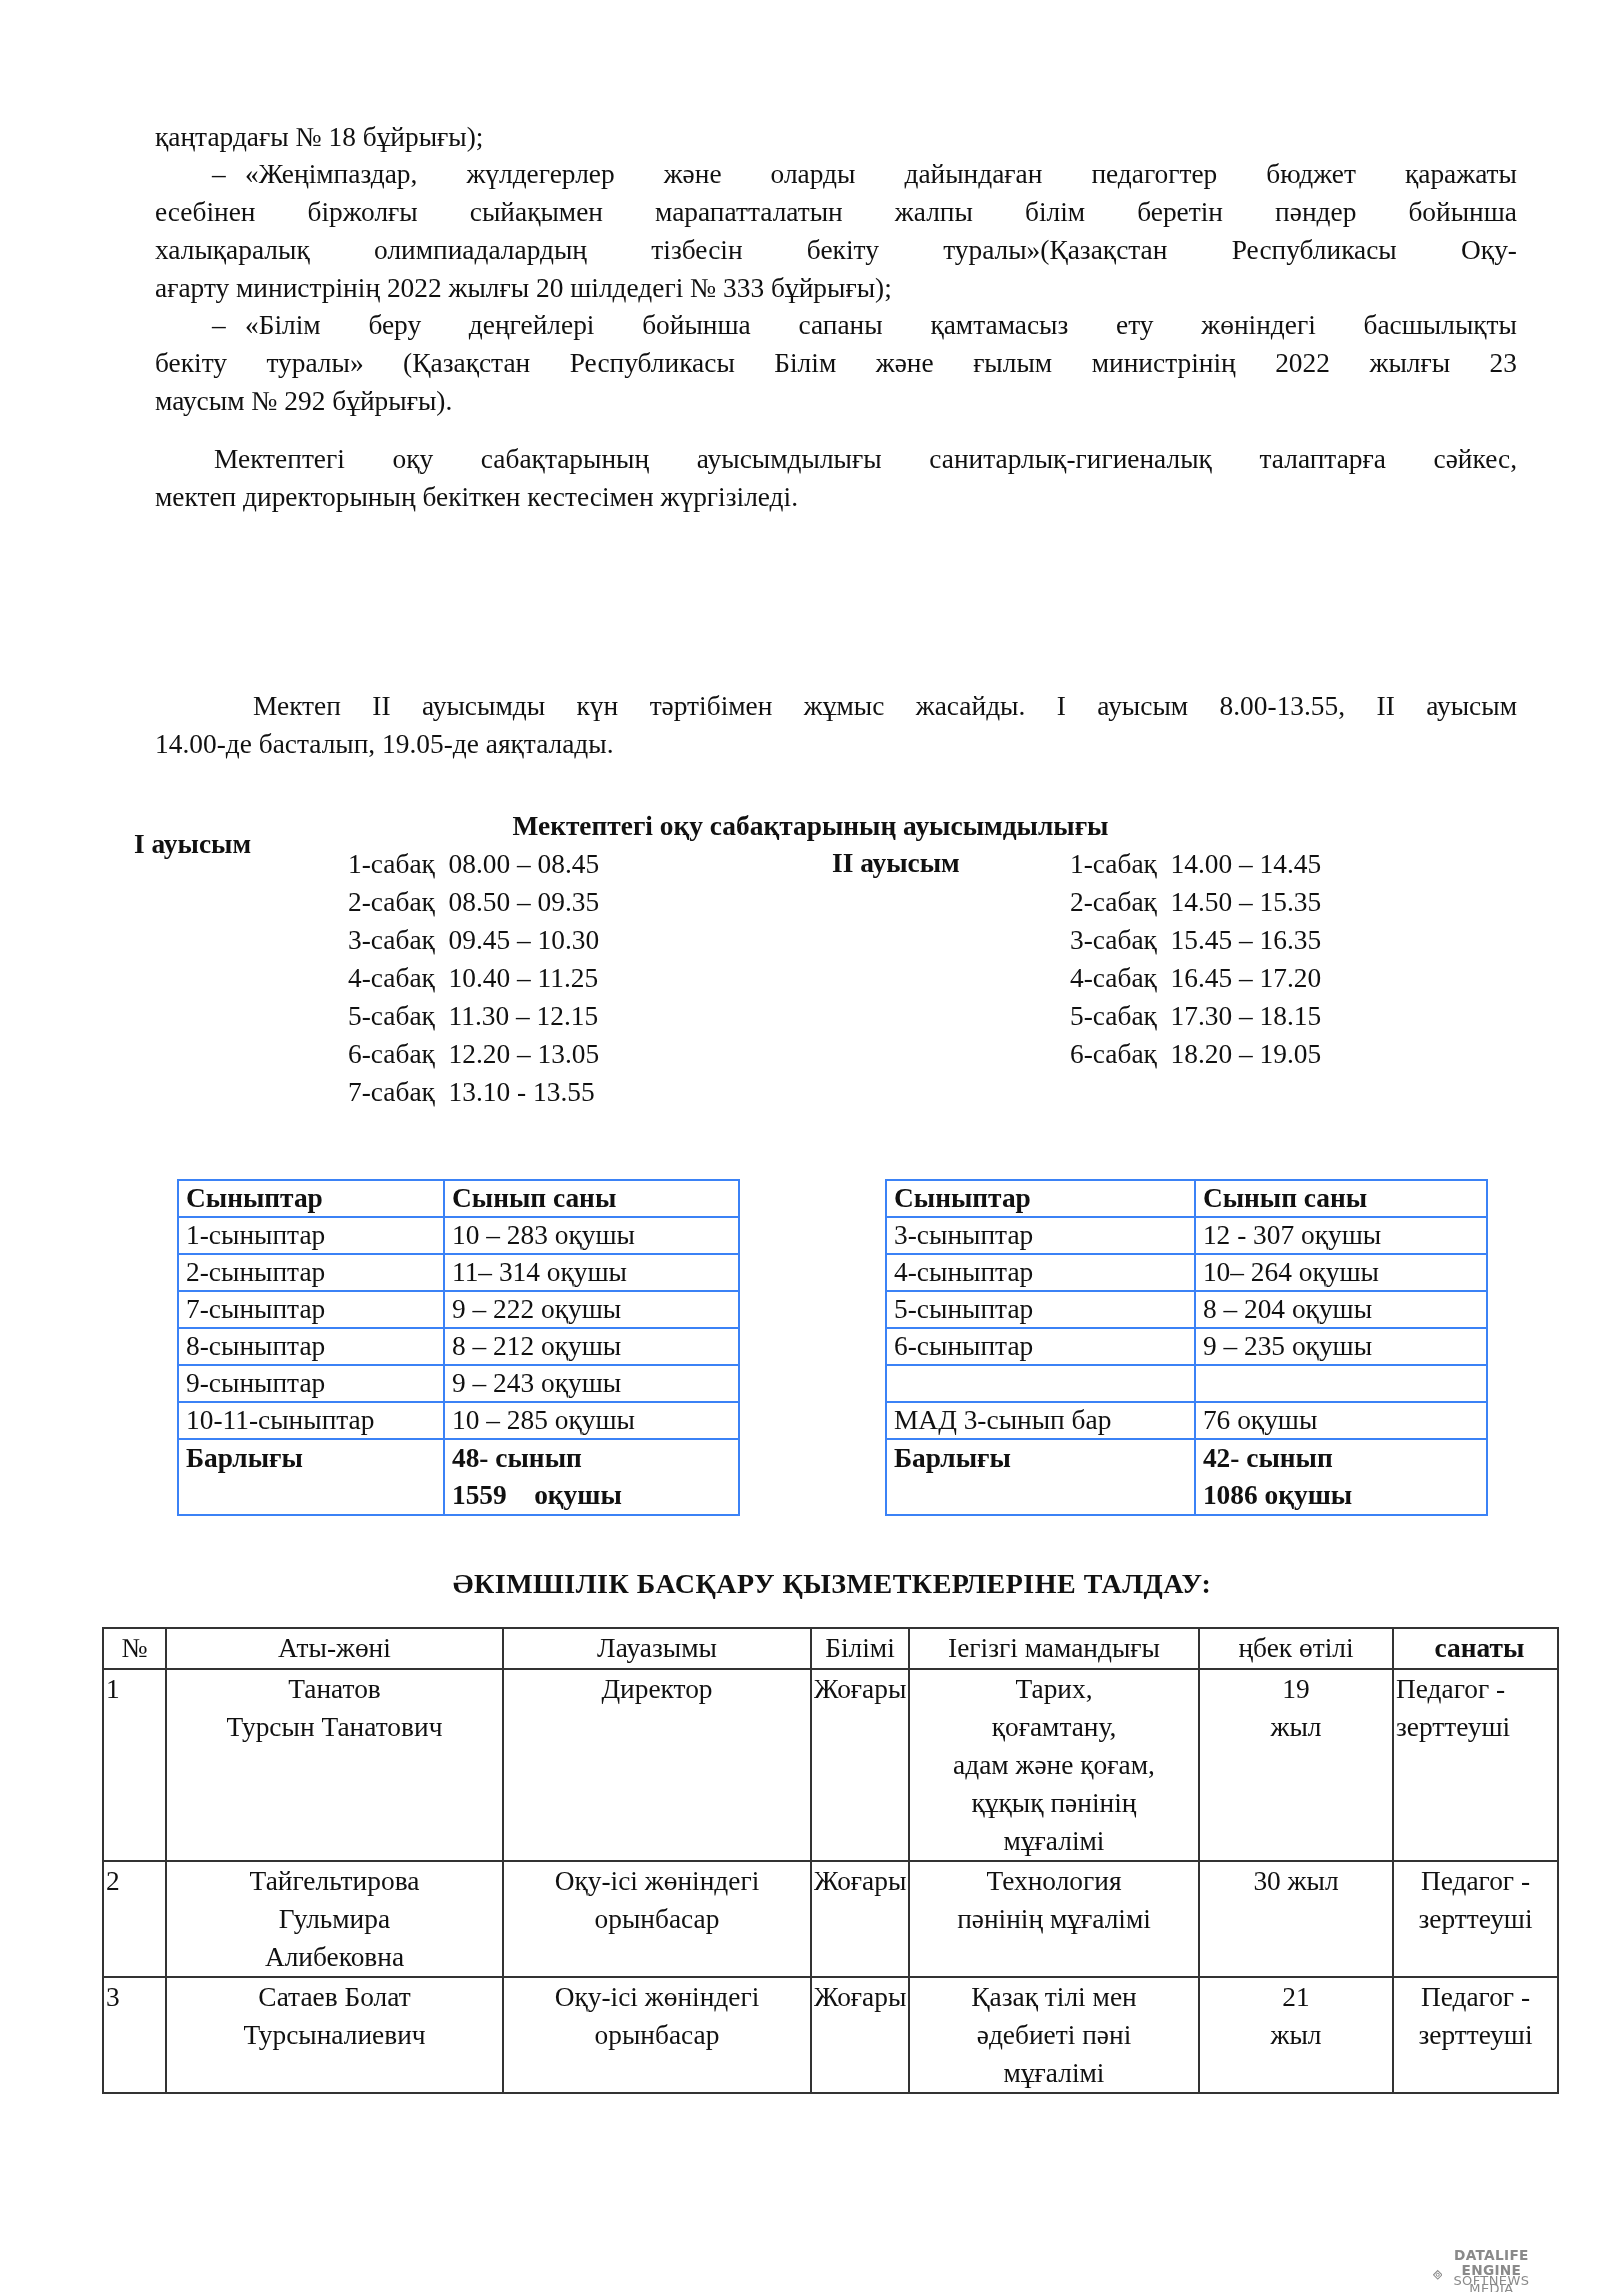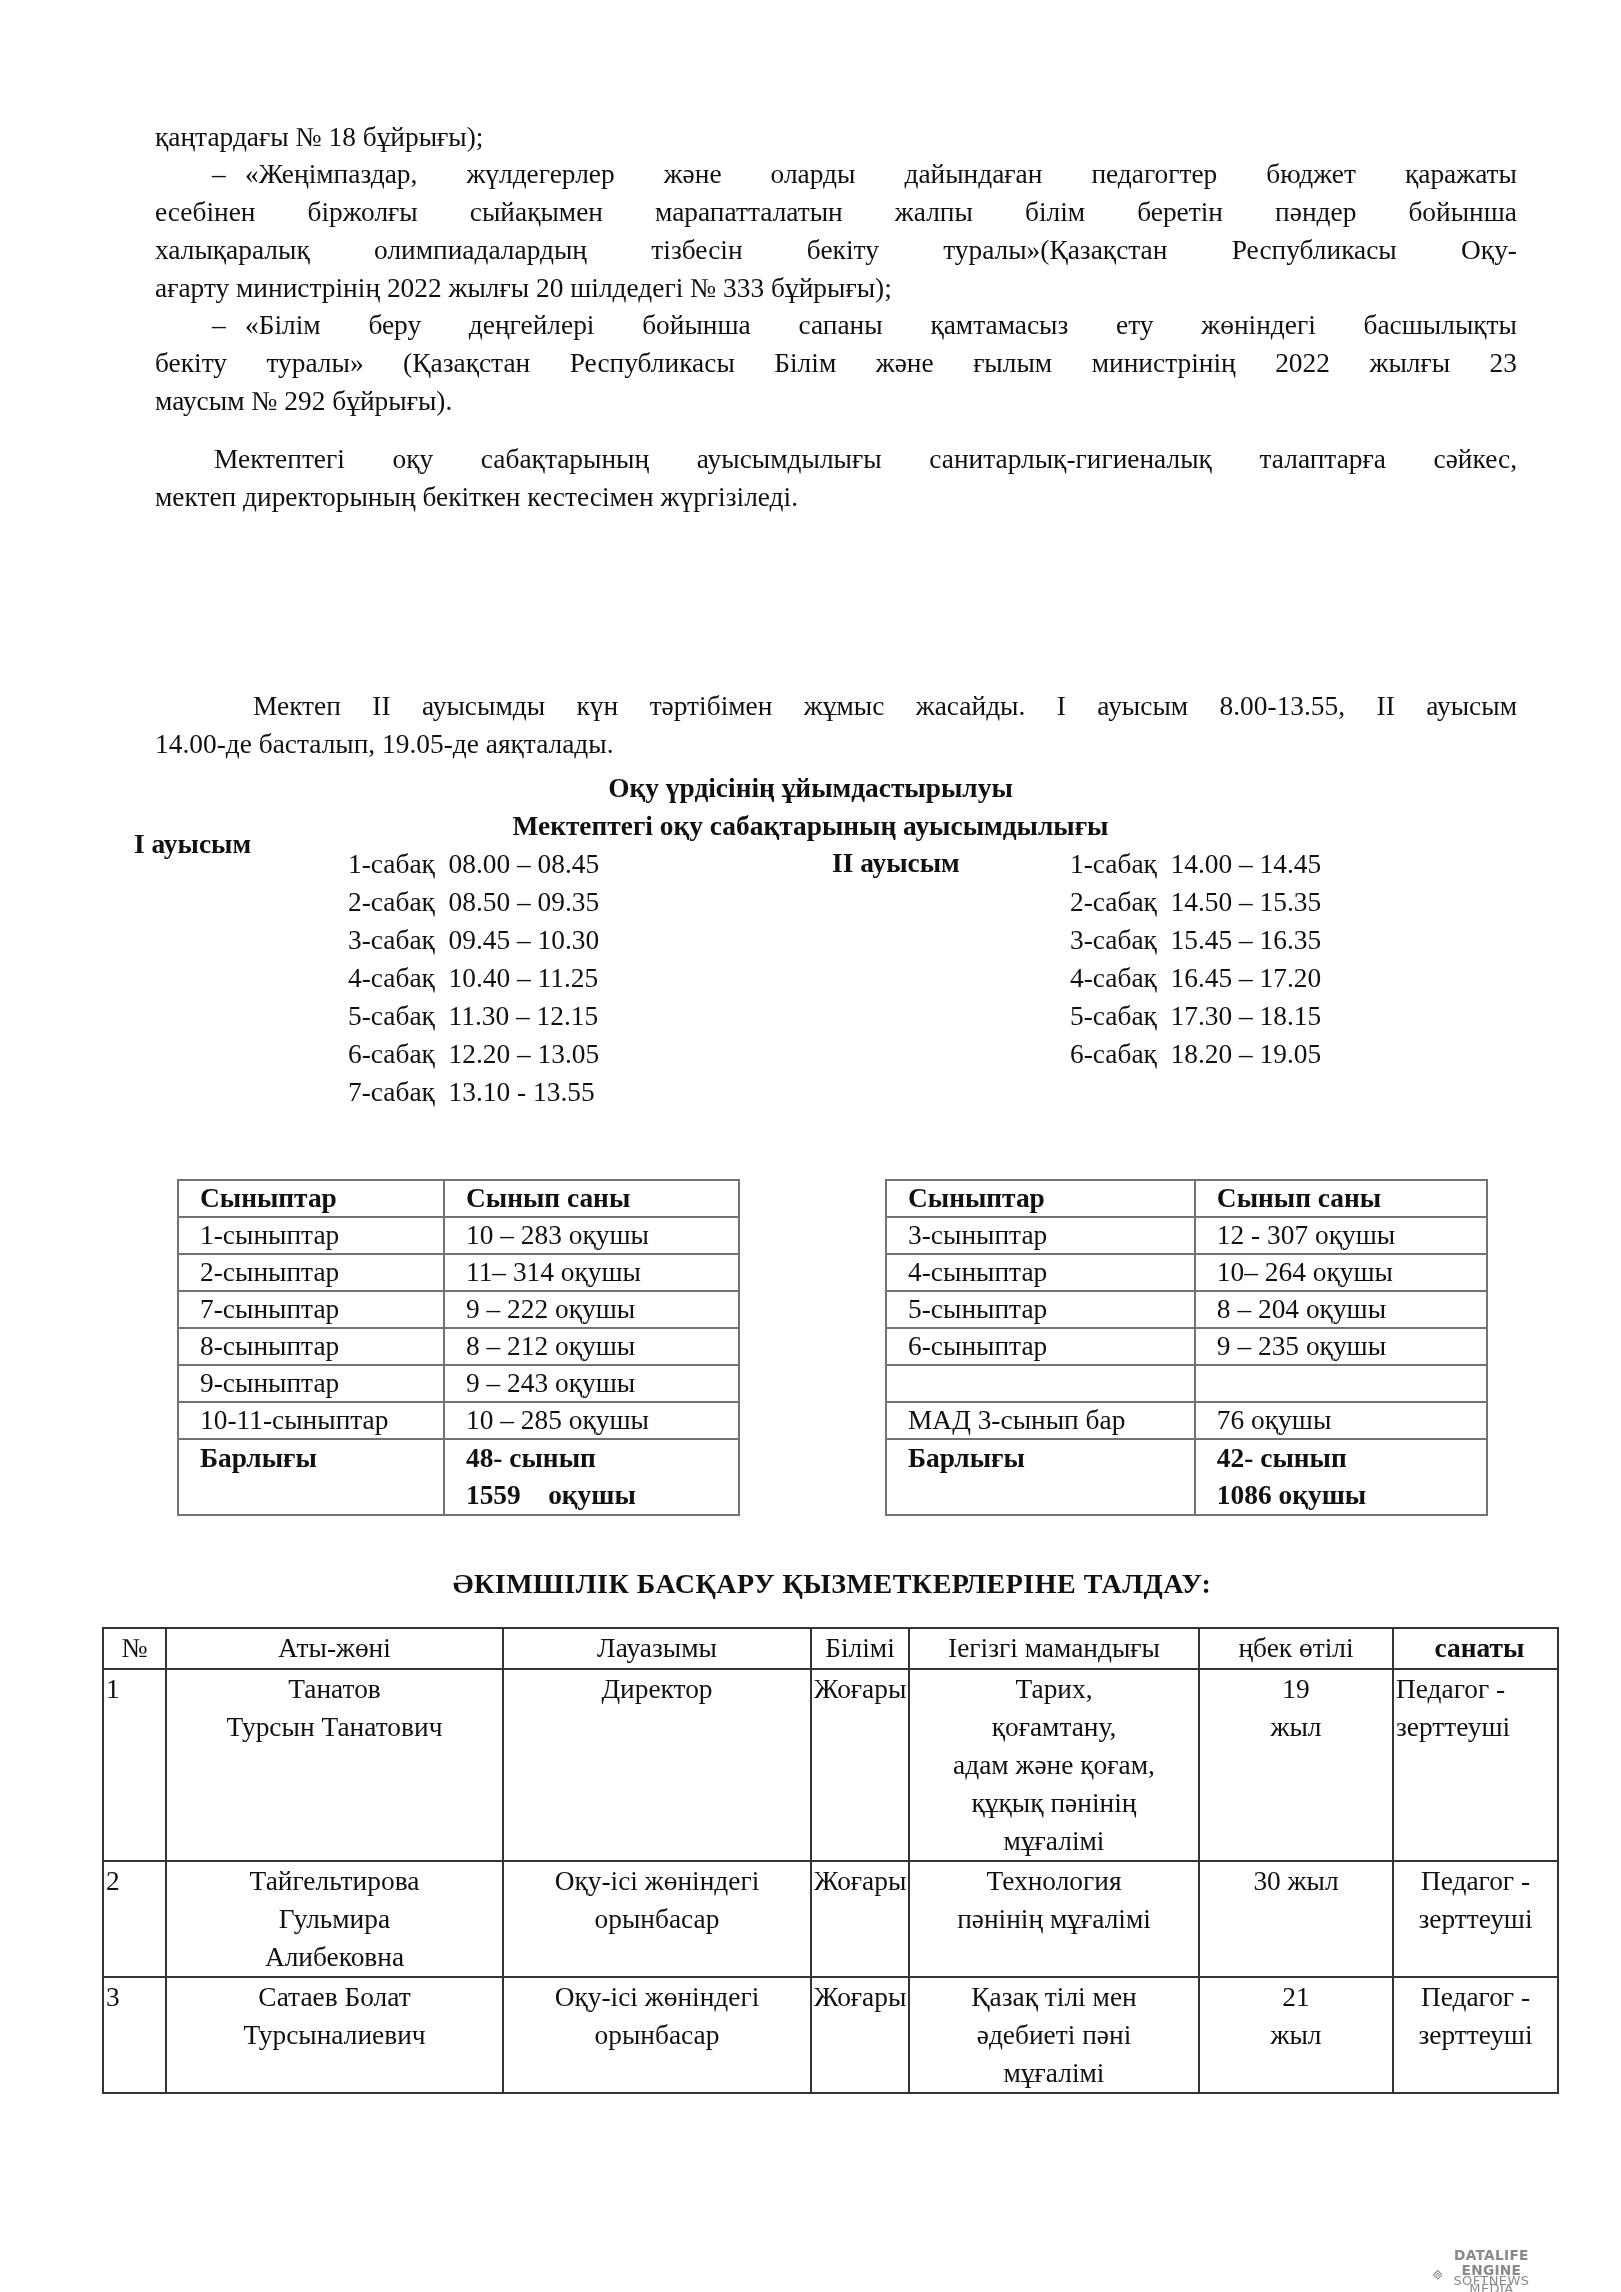--- a/index.html
+++ b/index.html
@@ -22,21 +22,21 @@
       position: absolute; left: 0; width: 1621px; text-align: center;
       font-size: 27.4px; font-weight: bold; line-height: 37px; margin: 0;
     }
     .shift-label { position: absolute; font-size: 27.4px; font-weight: bold; line-height: 37px; }
     .sched { position: absolute; font-size: 27.4px; line-height: 38px; }
     .sched .row { white-space: pre; }
     table.cls {
       position: absolute; border-collapse: collapse; font-size: 27.4px;
     }
     table.cls td {
-      border: 2px solid #737373; padding: 0 21px; height: 35px; line-height: 35px;
+      border: 2px solid #3b82f6; padding: 0 7px; height: 35px; line-height: 35px;
       vertical-align: top;
     }
     table.cls td.tot { line-height: 37px; height: 74px; }
     .h2 {
       position: absolute; left: 0; width: 1621px; text-align: center;
       font-size: 27.4px; font-weight: bold; letter-spacing: 0.5px; margin: 0;
     }
     table.adm {
       position: absolute; left: 102px; top: 1627px; width: 1455px;
       border-collapse: collapse; font-size: 27.4px; table-layout: fixed;
@@ -83,21 +83,20 @@
   <p class="p" style="top:420px; width:1362px;margin-top:20px;">
     <span class="line" style="padding-left:59px;">Мектептегі оқу сабақтарының ауысымдылығы  санитарлық-гигиеналық  талаптарға    сәйкес,</span>
     <span class="line last">мектеп директорының бекіткен кестесімен  жүргізіледі.</span>
   </p>
 
   <p class="p" style="top:655px;margin-top:32px;">
     <span class="line" style="padding-left:98px;">Мектеп   II ауысымды күн тәртібімен жұмыс жасайды. I ауысым 8.00-13.55, II ауысым</span>
     <span class="line last">14.00-де басталып, 19.05-де  аяқталады.</span>
   </p>
 
-  <p class="center-title" style="top:770px;">Оқу үрдісінің ұйымдастырылуы</p>
   <p class="center-title" style="top:808px;">Мектептегі оқу сабақтарының ауысымдылығы</p>
 
   <div class="shift-label" style="left:134px; top:826px;">I ауысым</div>
   <div class="sched" style="left:348px; top:845px;">
     <div class="row"><span>1-сабақ</span>  <span>08.00 – 08.45</span></div>
     <div class="row"><span>2-сабақ</span>  <span>08.50 – 09.35</span></div>
     <div class="row"><span>3-сабақ</span>  <span>09.45 – 10.30</span></div>
     <div class="row"><span>4-сабақ</span>  <span>10.40 – 11.25</span></div>
     <div class="row"><span>5-сабақ</span>  <span>11.30 – 12.15</span></div>
     <div class="row"><span>6-сабақ</span>  <span>12.20 – 13.05</span></div>

